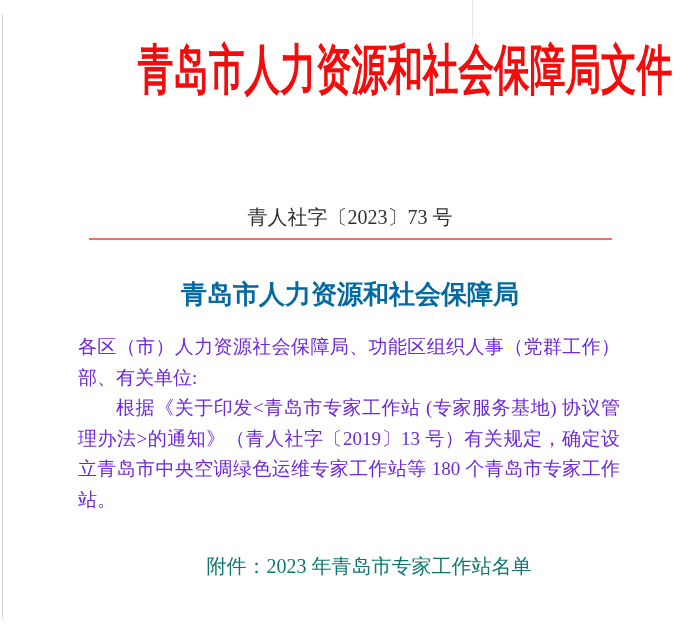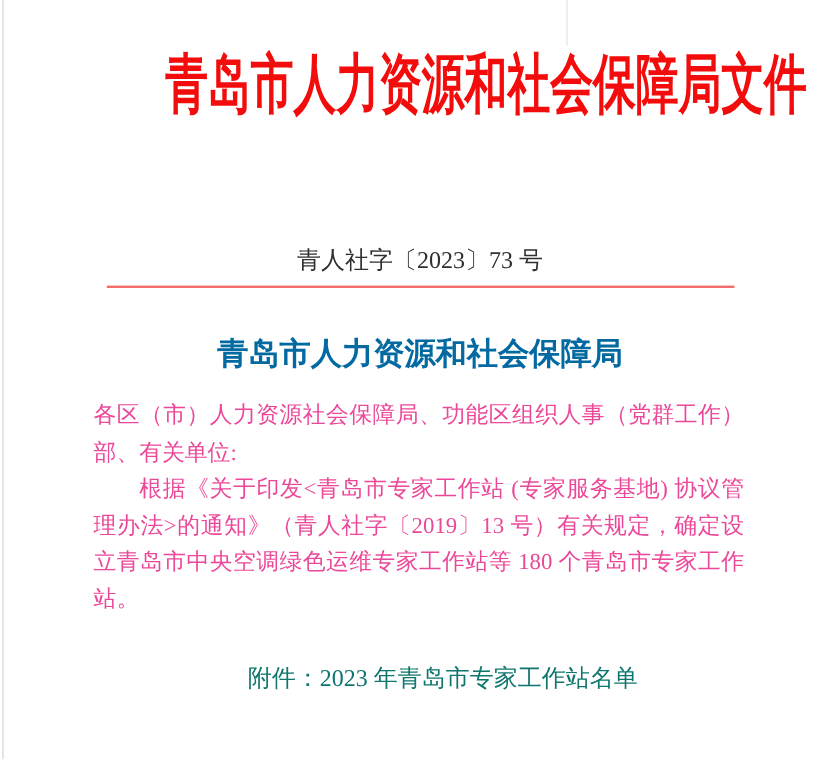--- a/index.html
+++ b/index.html
@@ -8,20 +8,21 @@
     background: #ffffff;
   }
   .page {
     position: relative;
     width: 700px;
     height: 633px;
     background: #ffffff;
     overflow: hidden;
     font-family: "Liberation Serif", "DejaVu Serif", serif;
     color: #303030;
+    border-radius: 25px;
   }
   .scan-edge-left {
     position: absolute;
     left: 2px;
     top: 0;
     bottom: 0;
     width: 1px;
     background: #d4d4d4;
   }
   .scan-artifact-top {
@@ -65,21 +66,21 @@
     font-size: 26px;
     line-height: 30px;
     font-weight: bold;
     color: #0369a1;
   }
   .body-text {
     margin: 22px 80px 0 78px;
     font-size: 19px;
     line-height: 30.5px;
     text-align: justify;
-    color: #ec4899;
+    color: #6d28d9;
   }
   .body-text p {
     margin: 0;
   }
   .body-text p.indented {
     text-indent: 2em;
   }
   .attachment-line {
     margin: 36px 80px 0 78px;
     font-size: 20px;

